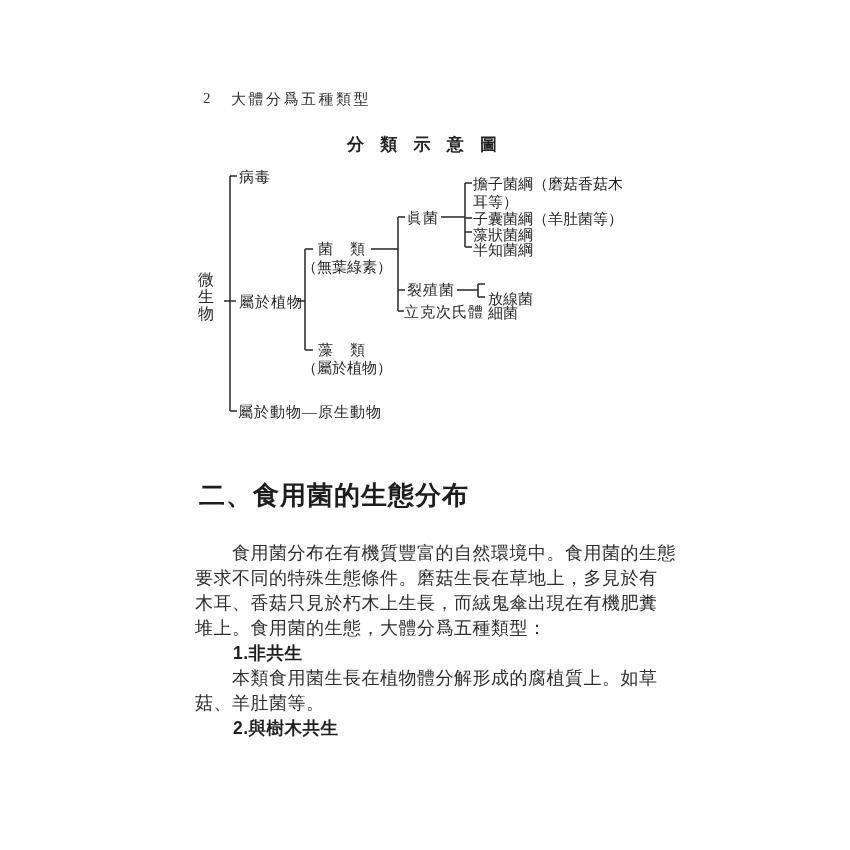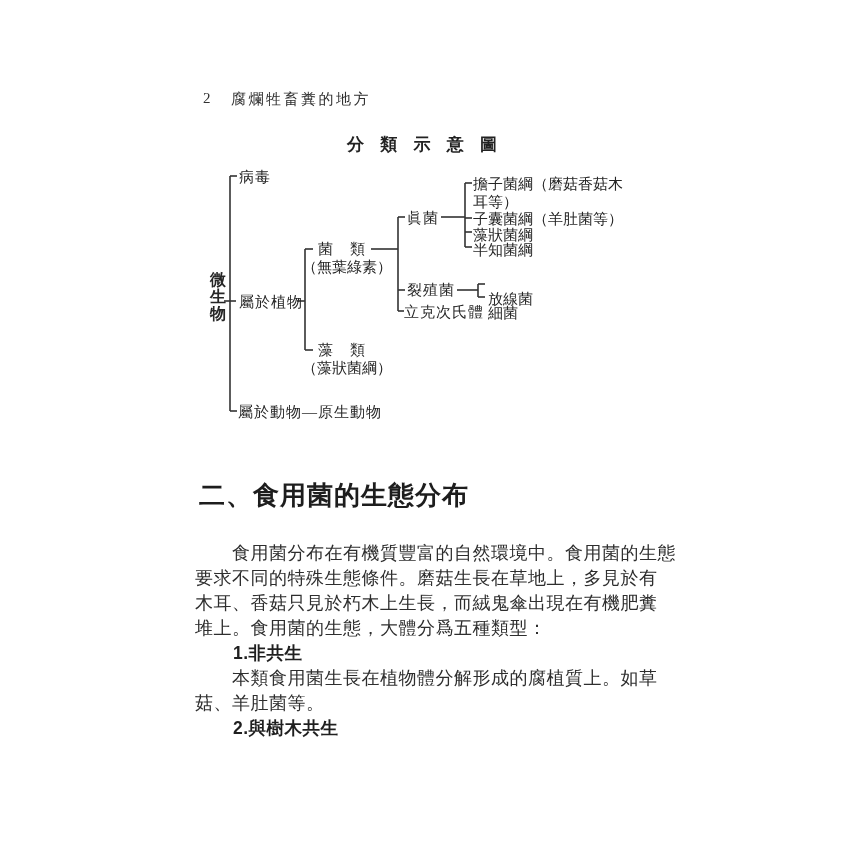--- a/index.html
+++ b/index.html
@@ -31,21 +31,21 @@
     font-family:"Liberation Sans","DejaVu Sans",sans-serif;font-size:17.5px;
   }
   svg.tree{position:absolute;left:0;top:0;}
 </style>
 </head>
 <body>
 
 <div class="page">
 
   <div class="abs hdr" style="left:203px;top:90px;letter-spacing:1px;">2</div>
-  <div class="abs hdr" style="left:231px;top:90px;">腐爛牲畜糞的地方</div>
+  <div class="abs hdr" style="left:231px;top:90px;">大體分爲五種類型</div>
 
   <div class="abs dgtitle" style="left:347px;top:133px;">分 類 示 意 圖</div>
 
   <svg class="tree" width="850" height="850" viewBox="0 0 850 850">
     <g stroke="#333333" stroke-width="1.6" fill="none">
 
       <path d="M230,176 L230,411"></path>
       <path d="M230,176 L237,176"></path>
       <path d="M224,301 L236,301"></path>
       <path d="M230,411 L237,411"></path>
@@ -68,30 +68,30 @@
       <path d="M465,232 L472,232"></path>
       <path d="M465,247 L472,247"></path>
 
       <path d="M457,290 L478,290"></path>
       <path d="M478,284 L478,297"></path>
       <path d="M478,284 L485,284"></path>
       <path d="M478,297 L485,297"></path>
     </g>
   </svg>
 
-  <div class="abs rootv" style="left:210px;top:271px;font-weight:bold;">微生物</div>
+  <div class="abs rootv" style="left:198px;top:271px;">微生物</div>
 
   <div class="abs node" style="left:239px;top:168px;">病毒</div>
   <div class="abs node" style="left:239px;top:293px;">屬於植物</div>
   <div class="abs node" style="left:238px;top:403px;">屬於動物—原生動物</div>
 
   <div class="abs node" style="left:318px;top:240px;">菌　類</div>
   <div class="abs node-sm" style="left:302px;top:258px;">（無葉綠素）</div>
   <div class="abs node" style="left:318px;top:341px;">藻　類</div>
-  <div class="abs node-sm" style="left:302px;top:359px;">（藻狀菌綱）</div>
+  <div class="abs node-sm" style="left:302px;top:359px;">（屬於植物）</div>
 
   <div class="abs node" style="left:407px;top:209px;">眞菌</div>
   <div class="abs node" style="left:407px;top:281px;">裂殖菌</div>
   <div class="abs node" style="left:404px;top:303px;">立克次氏體</div>
 
   <div class="abs node-sm" style="left:473px;top:175px;">擔子菌綱（磨菇香菇木</div>
   <div class="abs node-sm" style="left:473px;top:193px;">耳等）</div>
   <div class="abs node-sm" style="left:473px;top:210px;">子囊菌綱（羊肚菌等）</div>
   <div class="abs node-sm" style="left:473px;top:226px;">藻狀菌綱</div>
   <div class="abs node-sm" style="left:473px;top:241px;text-align:right;">半知菌綱</div>

